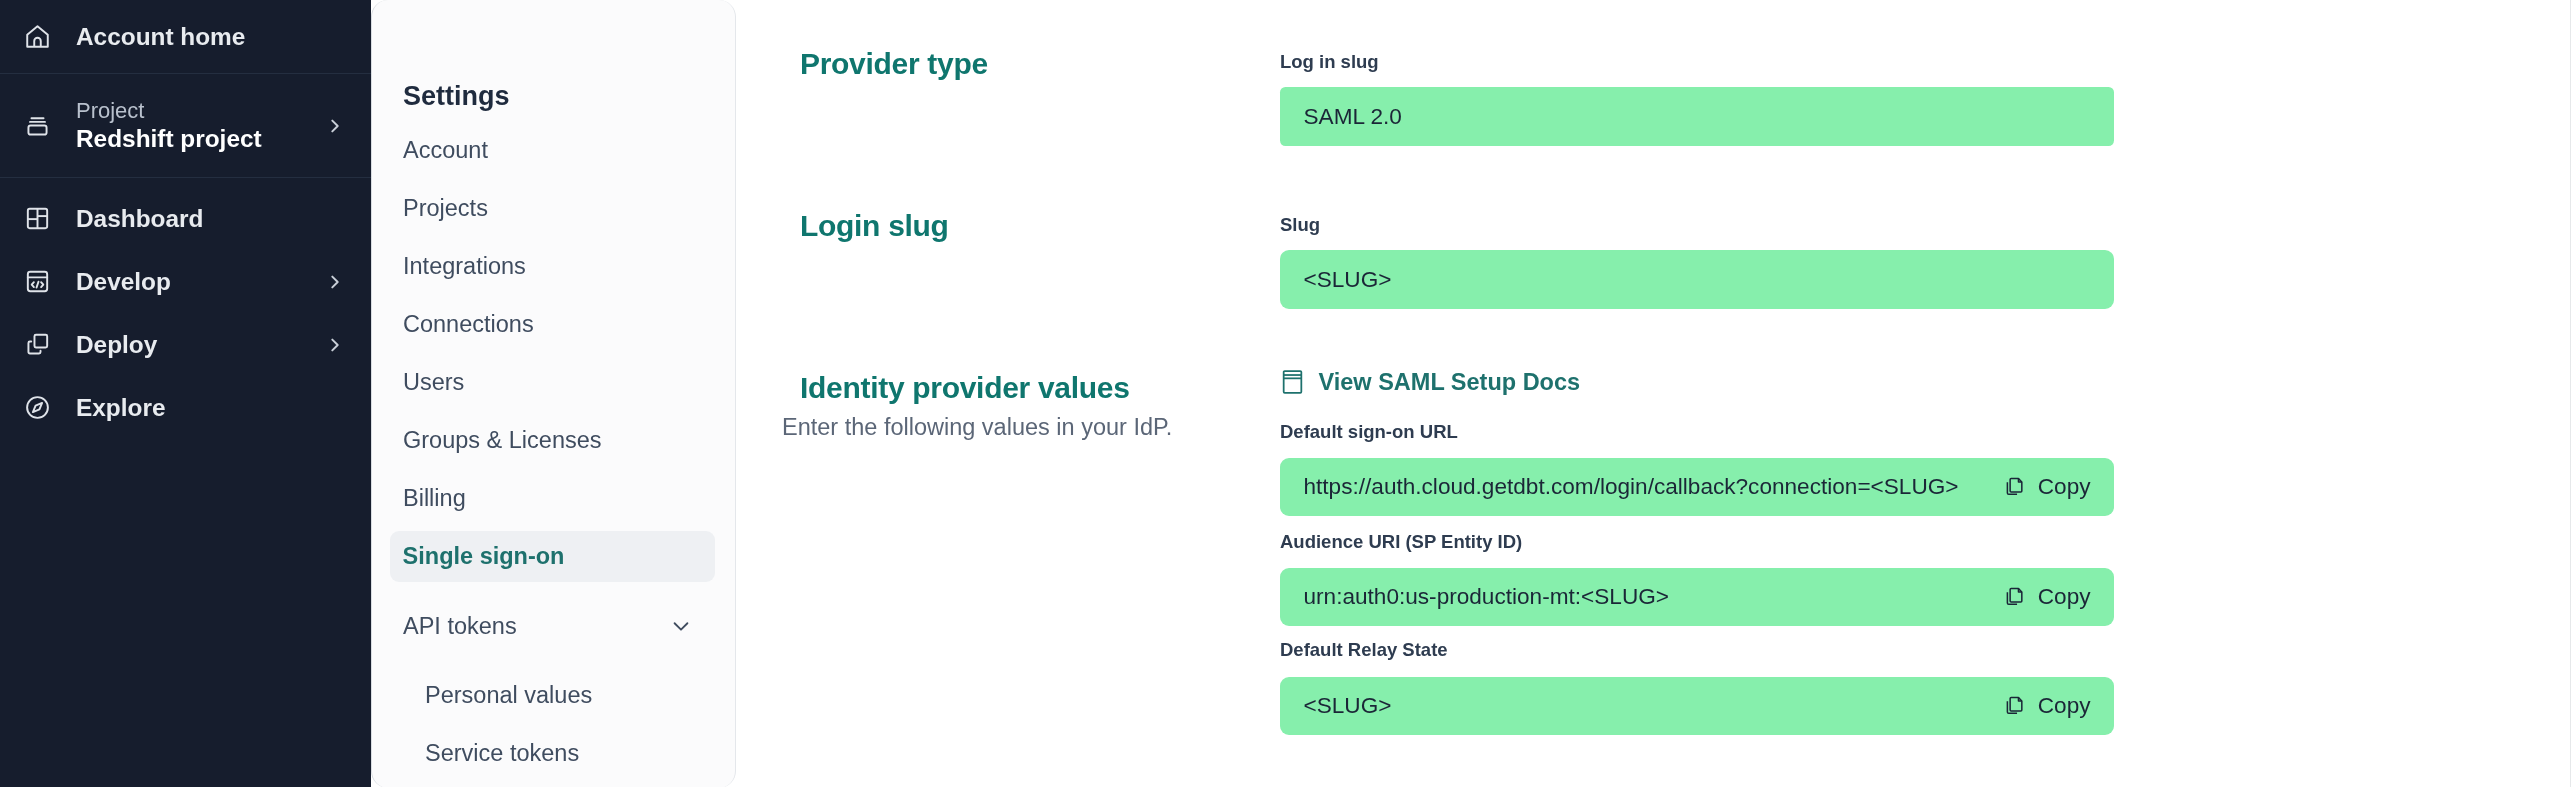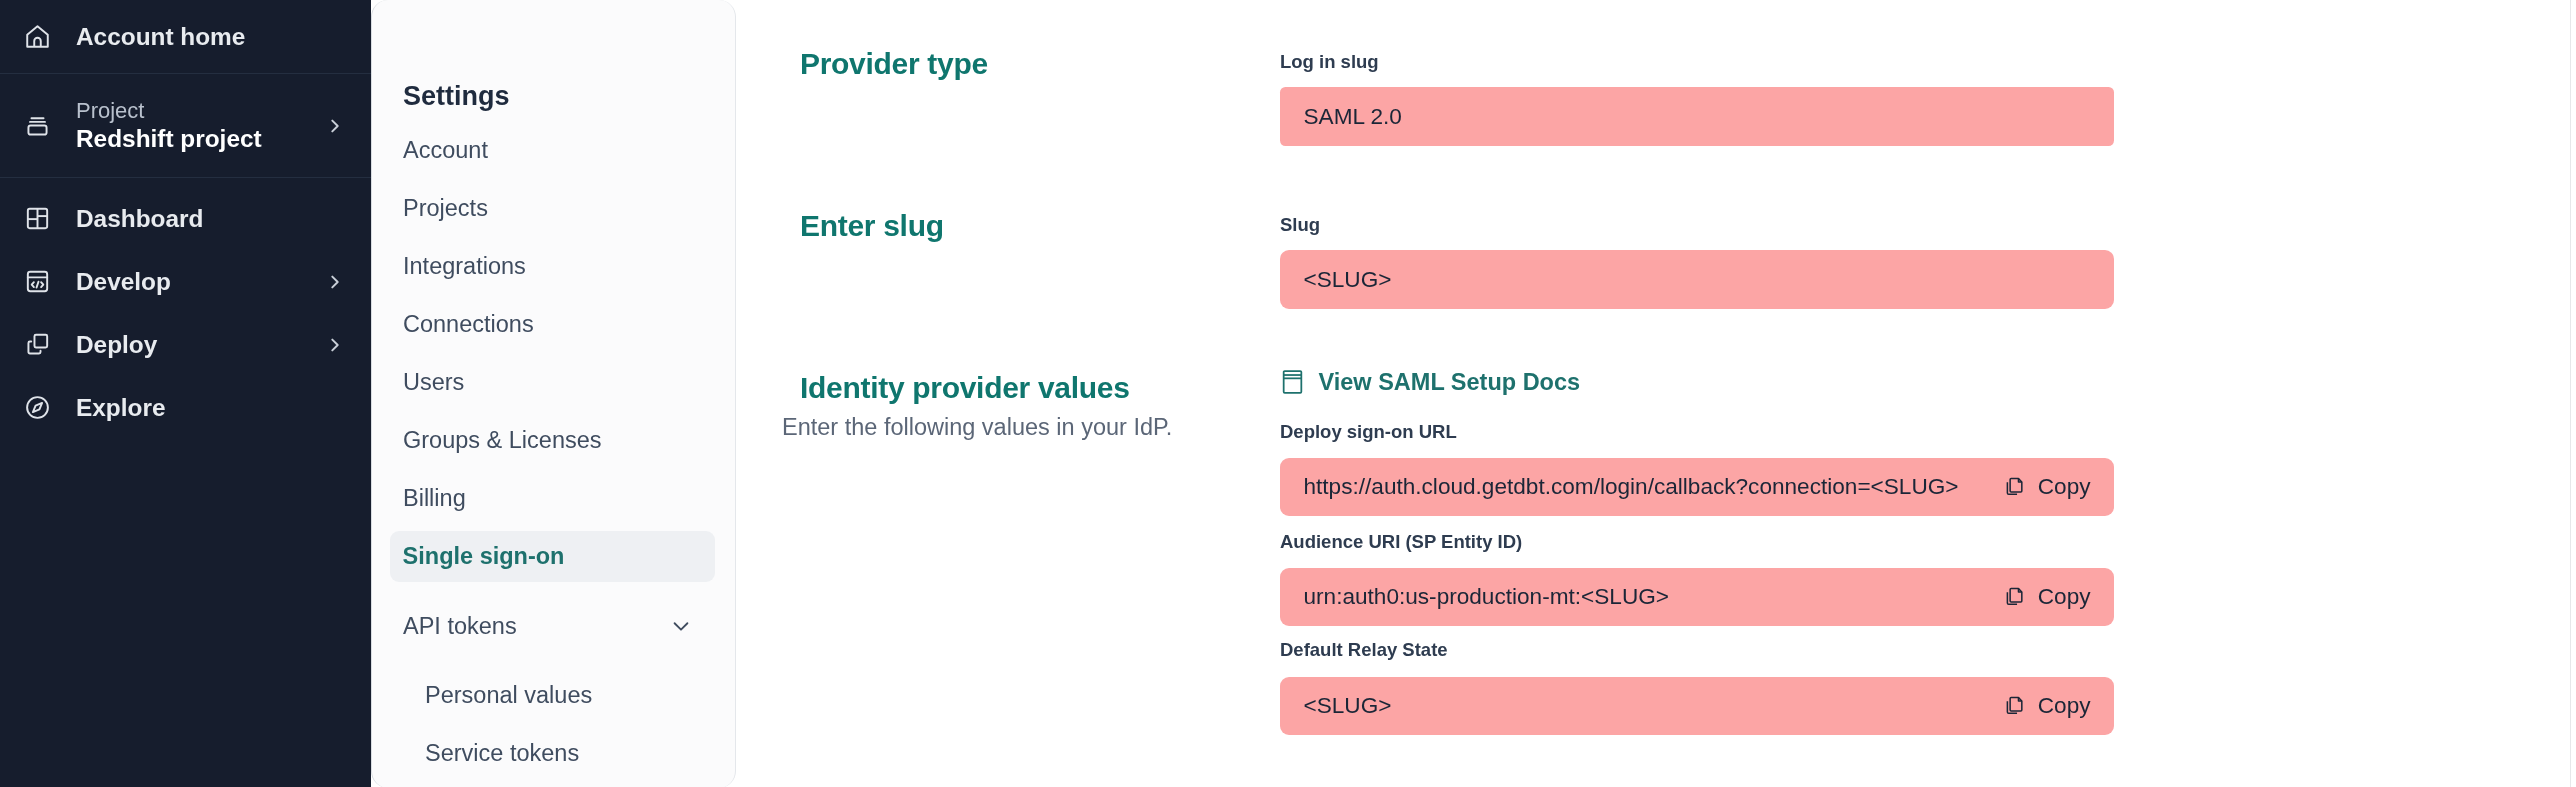--- a/index.html
+++ b/index.html
@@ -47,21 +47,21 @@
   .sp-sub.first { margin-top:11.7px; }
 
   
   .main { position:relative; flex:1; background:#ffffff; }
   .main::after { content:""; position:absolute; top:0; bottom:0; right:5.4px; width:0.9px; background:#E6E8EA; }
 
   .h-section { position:absolute; left:64px; font-size:30px; font-weight:700; color:#0f766e; letter-spacing:-0.3px; }
   .sub-note { position:absolute; left:46px; font-size:23.5px; color:#5B6677; }
 
   .f-label { position:absolute; left:544px; font-size:18.5px; font-weight:700; color:#2E3C50; }
-  .field { position:absolute; left:544px; width:834px; height:58px; background:#fca5a5; border-radius:9px; display:flex; align-items:center; padding:0 23.5px; }
+  .field { position:absolute; left:544px; width:834px; height:58px; background:#86efac; border-radius:9px; display:flex; align-items:center; padding:0 23.5px; }
   .field .val { font-size:22.6px; color:#1B2637; flex:1; white-space:nowrap; overflow:hidden; }
   .copy-btn { display:flex; align-items:flex-start; gap:11.7px; background:none; border:none; cursor:pointer; color:#1B2637; font-family:inherit; }
   .copy-btn svg { width:24.4px; height:24.4px; display:block; }
   .copy-btn .copy-txt { font-size:22.6px; color:#1B2637; }
 
   .docs-link { position:absolute; left:544px; top:369px; display:flex; align-items:center; gap:13.5px; color:#1E716D; cursor:pointer; text-decoration:none; }
   .docs-link svg { width:25px; height:27px; display:block; }
   .docs-link .link-txt { font-size:23.5px; font-weight:700; }
 </style>
 </head>
@@ -181,41 +181,41 @@
 </nav>
 
 <main class="main">
 
   <h2 class="h-section" style="top:47px;">Provider type</h2>
   <div class="f-label" style="top:51px;">Log in slug</div>
   <div class="field" style="top:87px; height:59px; border-radius:5.4px;">
     <span class="val">SAML 2.0</span>
   </div>
 
-  <h2 class="h-section" style="top:209px;">Enter slug</h2>
+  <h2 class="h-section" style="top:209px;">Login slug</h2>
   <div class="f-label" style="top:214px;">Slug</div>
   <div class="field" style="top:250px; height:59px;">
     <span class="val">&lt;SLUG&gt;</span>
   </div>
 
   <h2 class="h-section" style="top:371px;">Identity provider values</h2>
   <div class="sub-note" style="top:414px;">Enter the following values in your IdP.</div>
 
   <a class="docs-link">
     <span>
       <svg viewBox="0 0 24 26" fill="none" stroke="currentColor" stroke-width="1.7">
         <rect x="3.5" y="2" width="17" height="21" rx="1"></rect>
         <line x1="3.5" y1="5.8" x2="20.5" y2="5.8"></line>
         <line x1="3.5" y1="9" x2="20.5" y2="9"></line>
       </svg>
     </span>
     <span class="link-txt">View SAML Setup Docs</span>
   </a>
 
-  <div class="f-label" style="top:421px;">Deploy sign-on URL</div>
+  <div class="f-label" style="top:421px;">Default sign-on URL</div>
   <div class="field" style="top:458px;">
     <span class="val">https://auth.cloud.getdbt.com/login/callback?connection=&lt;SLUG&gt;</span>
     <button class="copy-btn">
       <span>
         <svg viewBox="0 0 24 24" fill="none" stroke="currentColor" stroke-width="1.5" stroke-linejoin="round">
           <path d="M9 4.5 h7.2 l3.3 3.3 V16.8 a1 1 0 0 1 -1 1 H9 a1 1 0 0 1 -1 -1 V5.5 a1 1 0 0 1 1 -1 Z"></path>
           <path d="M16.2 4.5 V7.8 h3.3"></path>
           <path d="M5.3 8 V18.6 a1.3 1.3 0 0 0 1.3 1.3 H14.8"></path>
         </svg>
       </span>

